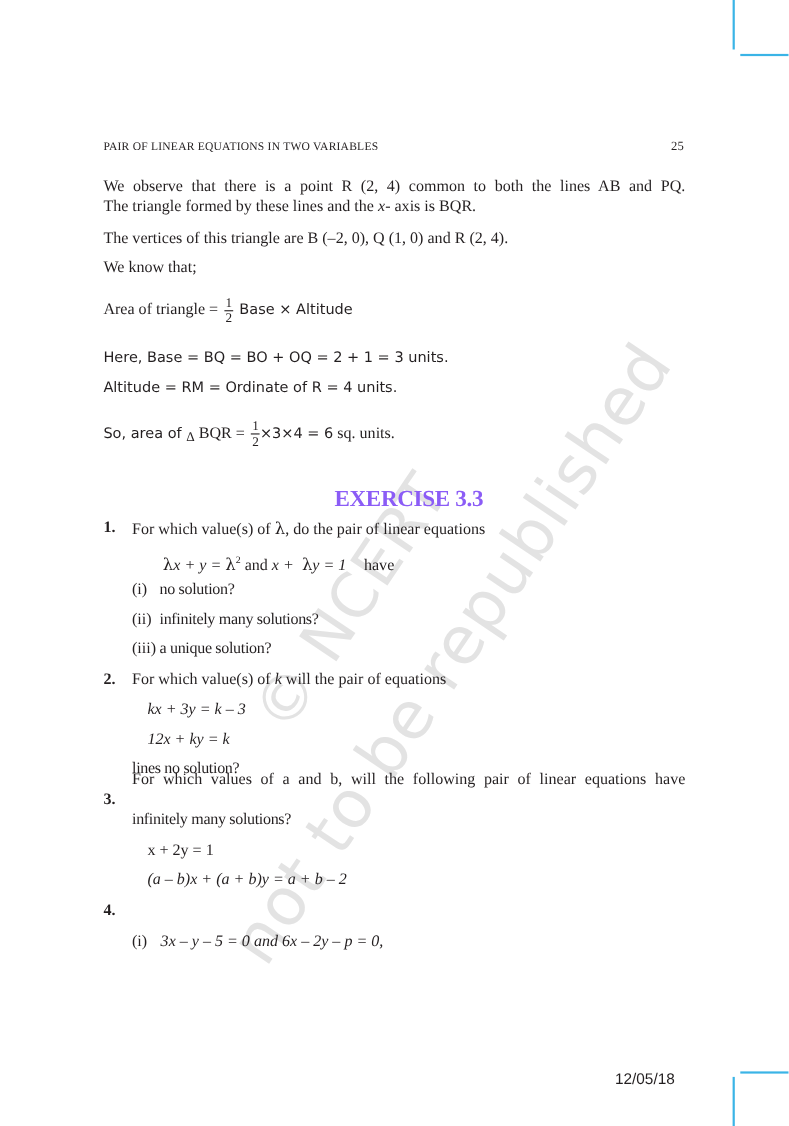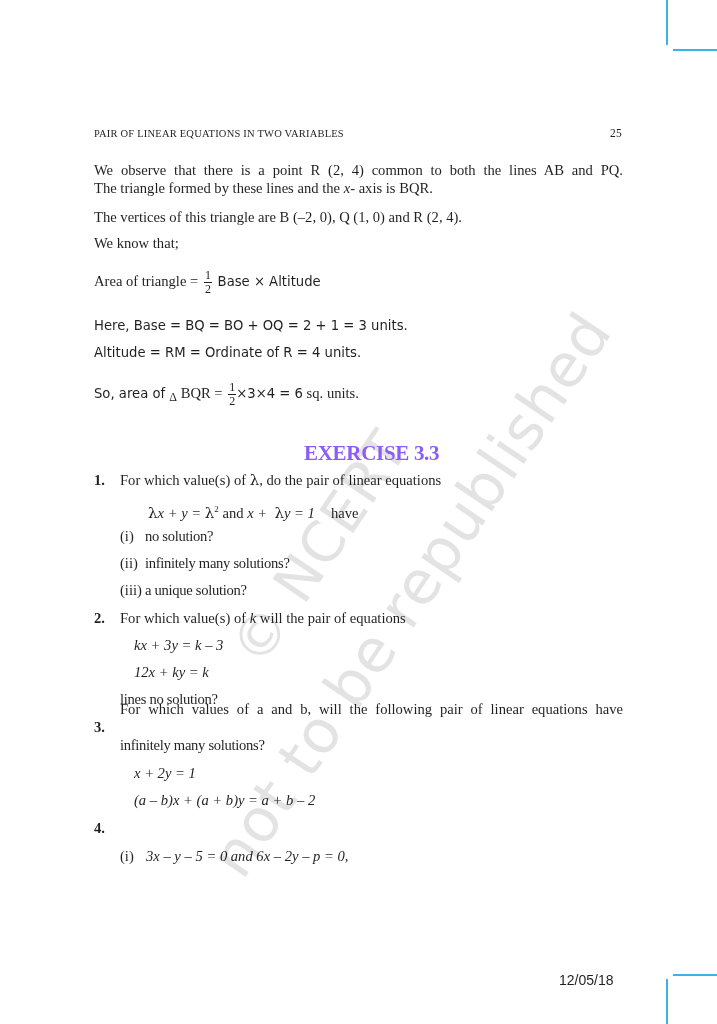--- a/index.html
+++ b/index.html
@@ -84,21 +84,21 @@
   </div>
   <div class="abs t" style="left:134px; top:636px; font-style:italic;">kx + 3y = k – 3</div>
   <div class="abs t" style="left:134px; top:663px; font-style:italic;">12x + ky = k</div>
   <div class="abs t" style="left:120px; top:690px; letter-spacing:-0.3px;">lines no solution?</div>
 
   <div class="abs t qn" style="left:94px; top:718px;">3.</div>
   <div class="abs t just" style="left:120px; top:700px; width:503px;">
     <span>For which values of a and b, will the following pair of linear equations have</span>
   </div>
   <div class="abs t" style="left:120px; top:736px; letter-spacing:-0.3px;">infinitely many solutions?</div>
-  <div class="abs t" style="left:134px; top:764px; font-style:italic;">x + 2y = 1</div>
+  <div class="abs t" style="left:134px; top:764px; ">x + 2y = 1</div>
   <div class="abs t" style="left:134px; top:791px; font-style:italic;">(a – b)x + (a + b)y = a + b – 2</div>
 
   <div class="abs t qn" style="left:94px; top:819px;">4.</div>
   <div class="abs t" style="left:120px; top:847px;">(i)</div>
   <div class="abs t" style="left:146px; top:847px; font-style:italic;">3x – y – 5 = 0 and 6x – 2y – p = 0,</div>
 
   <div class="abs date" style="left:559px; top:972px;">12/05/18</div>
 </div>
 
 </body></html>

